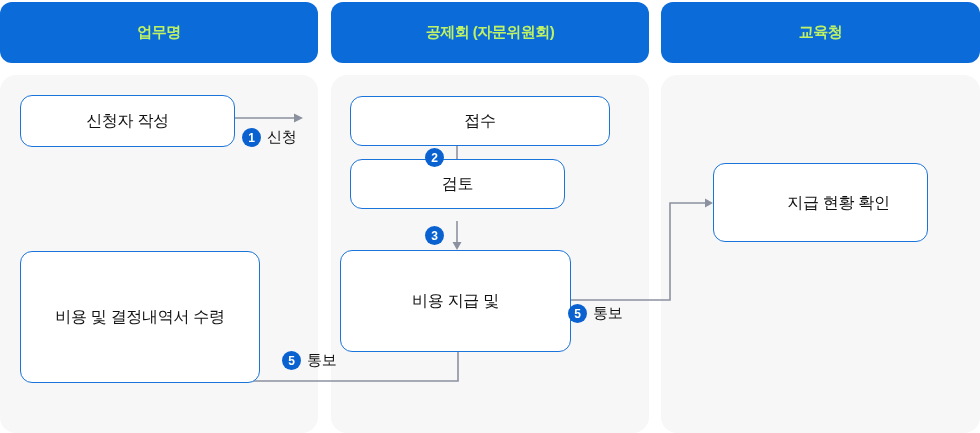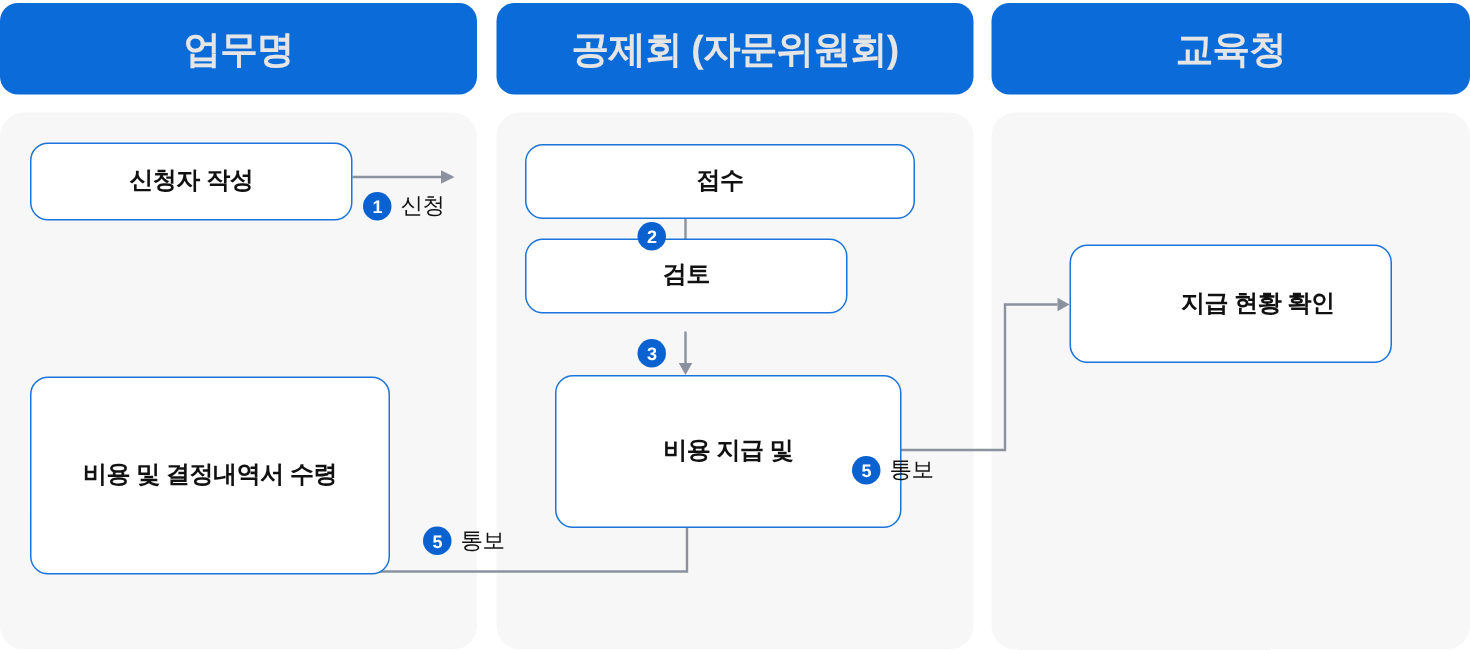--- a/index.html
+++ b/index.html
@@ -18,22 +18,22 @@
   
   .col-header {
     position: absolute;
     top: 2px;
     height: 61px;
     background: #0b6bd8;
     border-radius: 12px;
     display: flex;
     align-items: center;
     justify-content: center;
-    color: #e5e5e5;
-    font-size: 25px;
+    color: #bef264;
+    font-size: 15px;
     font-weight: bold;
     letter-spacing: -0.5px;
   }
   .col-header.c1 { left: 0px;   width: 318px; }
   .col-header.c2 { left: 331px; width: 318px; }
   .col-header.c3 { left: 661px; width: 319px; }
   
   .col-panel {
     position: absolute;
     top: 75px;
@@ -55,29 +55,29 @@
     position: absolute;
     background: #ffffff;
     border: 1.5px solid #1b74d9;
     border-radius: 12px;
     display: flex;
     flex-direction: column;
     align-items: center;
     justify-content: center;
     text-align: center;
     font-size: 16px;
-    font-weight: 700;
+    font-weight: 400;
     line-height: 1.5;
     letter-spacing: -0.3px;
   }
   .node.applicant { left: 20px;  top: 95px;  width: 215px; height: 52px; }
   .node.receive   { left: 20px;  top: 251px; width: 240px; height: 132px; }
   .node.receipt   { left: 350px; top: 96px;  width: 260px; height: 50px; }
   .node.review    { left: 350px; top: 159px; width: 215px; height: 50px; }
-  .node.payment   { left: 370px; top: 250px; width: 231px; height: 102px; }
+  .node.payment   { left: 340px; top: 250px; width: 231px; height: 102px; }
   .node.check     { left: 713px; top: 163px; width: 215px; height: 79px; padding-left: 36px; }
   
   .step {
     position: absolute;
     display: flex;
     align-items: center;
     gap: 6px;
     font-size: 15px;
     font-weight: 500;
     letter-spacing: -0.3px;

